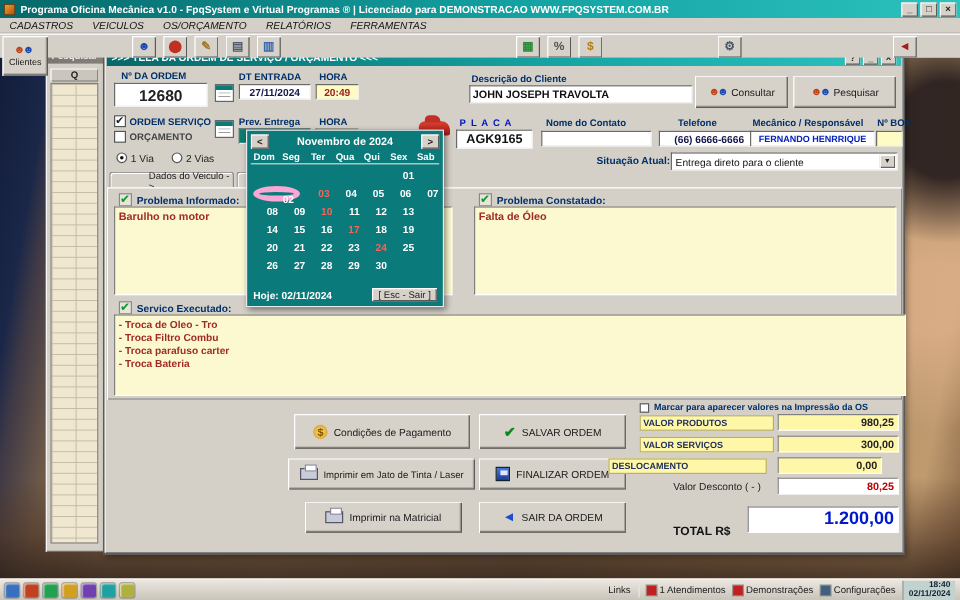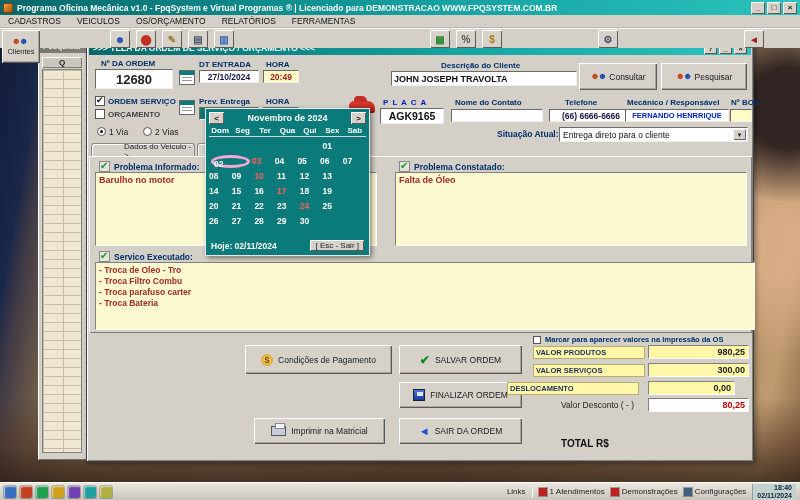--- a/index.html
+++ b/index.html
@@ -5,21 +5,21 @@
   *{margin:0;padding:0;box-sizing:border-box;font-family:"Liberation Sans",sans-serif;}
   html,body{width:800px;height:500px;overflow:hidden;}
   #screen{position:relative;width:800px;height:500px;background:#d4d0c8;overflow:hidden;font-size:9px;color:#222;}
   
   .titlebar{position:absolute;left:0;top:0;width:800px;height:15px;background:linear-gradient(90deg,#06686a,#14a2a2 55%,#2cc2be);color:#fff;font-size:8.5px;font-weight:bold;display:flex;align-items:center;padding:0 3px;white-space:nowrap;}
   .app-ico{width:10px;height:10px;margin-right:4px;background:linear-gradient(135deg,#f0a030,#b05010);border:1px solid #7a3c08;flex:none;}
   .winbtns{margin-left:auto;display:flex;gap:2px;}
   .wbtn{width:14px;height:12px;background:#d6d2ca;color:#222;font-size:8px;font-weight:bold;display:flex;align-items:center;justify-content:center;box-shadow:inset 1px 1px 0 #fff,inset -1px -1px 0 #5a5a5a;}
   .wbtn.sm{width:13px;height:11px;}
   .menubar{position:absolute;left:0;top:15px;width:800px;height:13px;background:#d4d0c8;border-bottom:1px solid #b8b4ac;font-size:8.5px;display:flex;align-items:center;}
-  .menu-item{padding:1px 8px;color:#111;}
+  .menu-item{padding:1px 8px;color:#111;font-style:italic;}
   .toolbar{position:absolute;left:0;top:28px;width:800px;height:20px;background:#d4d0c8;border-top:1px solid #fff;z-index:6;}
   .clientes-btn{position:absolute;left:2px;top:1px;width:38px;height:33px;display:flex;flex-direction:column;align-items:center;justify-content:center;font-size:7.5px;gap:1px;background:#d6d2ca;box-shadow:inset 1px 1px 0 #fff,inset -1px -1px 0 #5a5a5a,inset -2px -2px 0 #a8a49c;}
   #tb-icons{position:absolute;left:110px;top:1px;display:flex;gap:6px;}
   .tb-icon{width:20px;height:18px;background:#d6d2ca;box-shadow:inset 1px 1px 0 #fff,inset -1px -1px 0 #5a5a5a;display:flex;align-items:center;justify-content:center;font-size:10px;font-weight:bold;}
   
   .mdi{position:absolute;left:0;top:48px;width:800px;height:434px;z-index:1;background:
     radial-gradient(circle at 788px 60px, rgba(25,18,22,.85) 0 40px, rgba(25,18,22,0) 95px),
     radial-gradient(circle at 778px 200px, rgba(224,178,140,.75) 0 30px, rgba(224,178,140,0) 110px),
     linear-gradient(to bottom, rgba(0,0,0,0) 350px, rgba(70,45,30,.5) 398px, rgba(40,26,18,.75) 434px),
     linear-gradient(100deg,#131d3a 0%,#1a2748 5%,#403a46 7%,#6e5a49 11%,#8c7258 18%,#9a7c5f 34%,#8a6e54 58%,#a8865f 78%,#bf9a6f 95%,#8a6848 100%);}
@@ -73,23 +73,23 @@
   .exit-ico{margin-right:5px;flex:none;color:#1a50d0;font-weight:bold;font-size:11px;line-height:1;}
   .exit-ico::after{content:"◄";}
   
   .calendar{position:absolute;left:205px;top:60px;width:165px;height:148px;background:#0b7a7a;border:1px solid #e8e8e8;box-shadow:2px 2px 5px rgba(0,0,0,.45);color:#fff;z-index:5;display:flex;flex-direction:column;}
   .cal-head{display:flex;align-items:center;padding:3px 3px 2px;}
   .cal-title{flex:1;text-align:center;font-weight:bold;font-size:9px;}
   .cal-nav{width:15px;height:12px;background:#d6d2ca;box-shadow:inset 1px 1px 0 #fff,inset -1px -1px 0 #5a5a5a;font-size:8px;font-weight:bold;color:#222;display:inline-flex;align-items:center;justify-content:center;}
   .cal-dows{display:flex;margin:0 3px;border-bottom:1px solid #d8d8d8;padding-bottom:1px;}
   .cal-dow{width:22.7px;text-align:center;font-weight:bold;font-size:8px;}
   .cal-grid{display:flex;flex-wrap:wrap;padding:2px 3px 0;}
-  .cal-cell{width:22.7px;height:15px;line-height:15px;text-align:left;font-size:8.5px;font-weight:bold;}
+  .cal-cell{width:22.7px;height:15px;line-height:15px;text-align:right;font-size:8.5px;font-weight:bold;}
   .cal-cell.sun{color:#ff6058;}
-  .cal-cell.sel{width:39px;height:13px;line-height:12px;border:3px solid #f9a8d4;border-radius:50%;margin:1px 2px 0 2px;}
+  .cal-cell.sel{width:39px;height:13px;line-height:12px;border:5px solid #f9a8d4;border-radius:50%;margin:1px 2px 0 2px;}
   .cal-foot{margin-top:auto;display:flex;justify-content:space-between;align-items:center;padding:3px 5px 4px;}
   .cal-today{font-size:8.5px;font-weight:bold;}
   .cal-esc{font-size:8px;color:#222;background:#d6d2ca;box-shadow:inset 1px 1px 0 #fff,inset -1px -1px 0 #5a5a5a;padding:1px 5px;}
   
   .taskbar{position:absolute;left:0;top:482px;width:800px;height:18px;background:linear-gradient(#ece8e0,#c8c4ba);border-top:1px solid #fff;display:flex;align-items:center;padding:0 4px;z-index:9;}
   .tb-shortcuts{display:flex;gap:4px;}
   .tb-shortcut{width:12px;height:12px;border-radius:2px;box-shadow:0 0 0 1px rgba(0,0,0,.25),inset 1px 1px 1px rgba(255,255,255,.6);}
   .tray{margin-left:auto;display:flex;align-items:center;gap:6px;font-size:8px;color:#222;}
   .tray-sep{width:1px;height:12px;background:#999;border-right:1px solid #fff;}
   .tray-items{display:flex;align-items:center;gap:6px;}
@@ -177,23 +177,23 @@
           <span class="wbtn sm">_</span>
           <span class="wbtn sm">×</span>
         </span>
       </div>
 
       <span class="lbl" style="left:14px;top:20px;">Nº DA ORDEM</span>
       <div class="fld ctr" style="left:8px;top:30px;width:78px;height:20px;font-size:13px;color:#222;">12680</div>
       <span class="cal-ico" style="left:92px;top:31px;"></span>
       <span class="lbl" style="left:112px;top:21px;">DT ENTRADA</span>
       <span class="lbl" style="left:179px;top:21px;">HORA</span>
-      <div class="fld ctr" style="left:112px;top:31px;width:60px;height:13px;">27/10/2024</div>
+      <div class="fld ctr" style="left:112px;top:31px;width:60px;height:13px;">27/11/2024</div>
       <div class="fld ctr ylw" style="left:176px;top:31px;width:36px;height:13px;">20:49</div>
-      <span class="lbl" style="left:306px;top:22px;margin-left:48px;">Descrição do Cliente</span>
+      <span class="lbl" style="left:306px;top:22px;">Descrição do Cliente</span>
       <div class="fld" style="left:304px;top:32px;width:186px;height:15px;font-size:9px;color:#111;">JOHN JOSEPH TRAVOLTA</div>
       <div class="pbtn" style="left:492px;top:24px;width:78px;height:27px;">
         <span class="ppl-ico"></span>
         <span>Consultar</span>
       </div>
       <div class="pbtn" style="left:574px;top:24px;width:86px;height:27px;">
         <span class="ppl-ico"></span>
         <span>Pesquisar</span>
       </div>
 
@@ -248,20 +248,24 @@
 - Troca parafuso carter
 - Troca Bateria</div>
 
       <span class="cb" style="left:446px;top:297px;width:8px;height:8px;"></span>
       <span class="lbl" style="left:458px;top:296px;font-size:7.5px;">Marcar para aparecer valores na Impressão da OS</span>
 
       <div class="pbtn" style="left:158px;top:306px;width:147px;height:29px;">
         <span class="money-ico"></span>
         <span>Condições de Pagamento</span>
       </div>
+      <div class="pbtn" style="left:153px;top:343px;width:156px;height:26px;font-size:8px;">
+        <span class="prn-ico"></span>
+        <span>Imprimir em Jato de Tinta / Laser</span>
+      </div>
       <div class="pbtn" style="left:167px;top:379px;width:131px;height:26px;">
         <span class="prn-ico"></span>
         <span>Imprimir na Matricial</span>
       </div>
       <div class="pbtn" style="left:312px;top:306px;width:123px;height:29px;">
         <span class="chk-ico"></span>
         <span>SALVAR ORDEM</span>
       </div>
       <div class="pbtn" style="left:312px;top:343px;width:123px;height:26px;">
         <span class="fin-ico"></span>
@@ -274,20 +278,21 @@
 
       <span class="chip" style="left:446px;top:307px;width:112px;">VALOR PRODUTOS</span>
       <span class="val" style="left:561px;top:306px;width:101px;">980,25</span>
       <span class="chip" style="left:446px;top:325px;width:112px;">VALOR SERVIÇOS</span>
       <span class="val" style="left:561px;top:324px;width:101px;">300,00</span>
       <span class="chip" style="left:420px;top:343px;width:132px;">DESLOCAMENTO</span>
       <span class="val" style="left:561px;top:342px;width:87px;">0,00</span>
       <span class="lbl plain" style="left:474px;top:361px;">Valor Desconto ( - )</span>
       <span class="val" style="left:561px;top:359px;width:101px;background:#fff;color:#c00000;">80,25</span>
       <span class="lbl" style="left:474px;top:389px;font-size:10px;color:#111;margin-top:10px;">TOTAL R$</span>
+      <span class="val" style="left:536px;top:383px;width:126px;height:22px;background:#fff;color:#0018cc;font-size:15px;line-height:18px;">1.200,00</span>
     </div>
 
     <div class="calendar">
       <div class="cal-head">
         <span class="cal-nav">&lt;</span>
         <span class="cal-title">Novembro de 2024</span>
         <span class="cal-nav">&gt;</span>
       </div>
       <div class="cal-dows">
           <span class="cal-dow">Dom</span>

